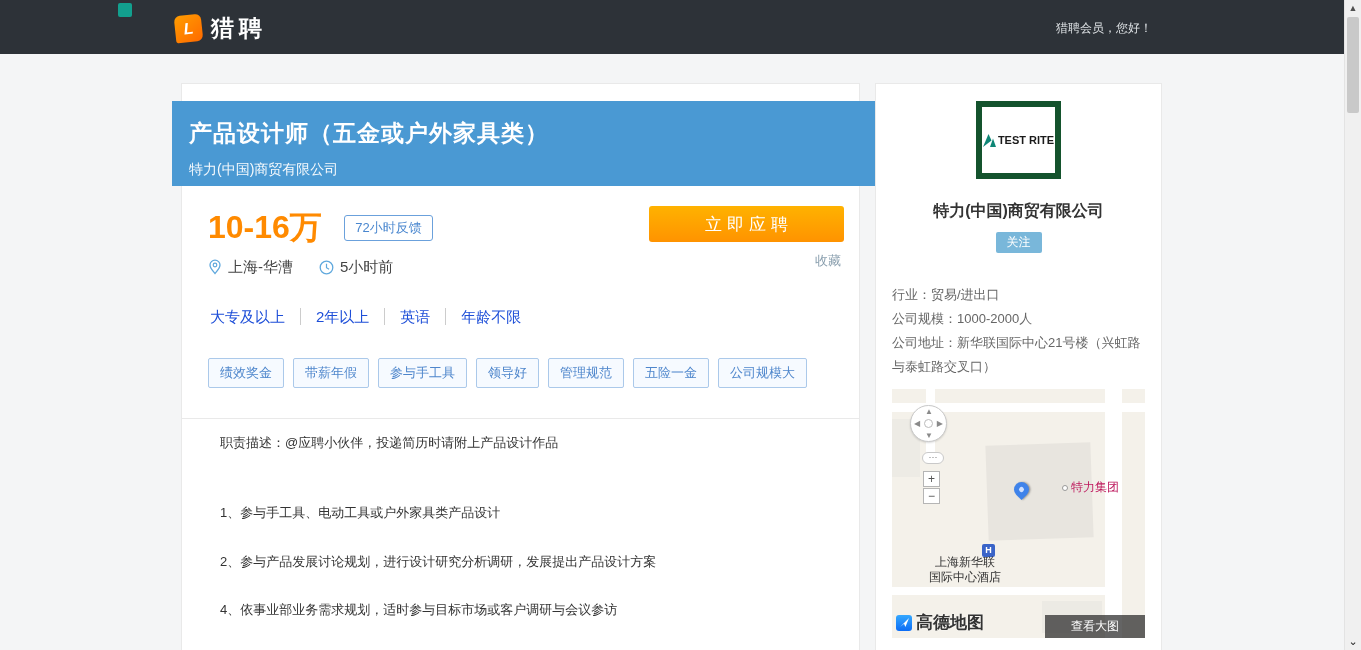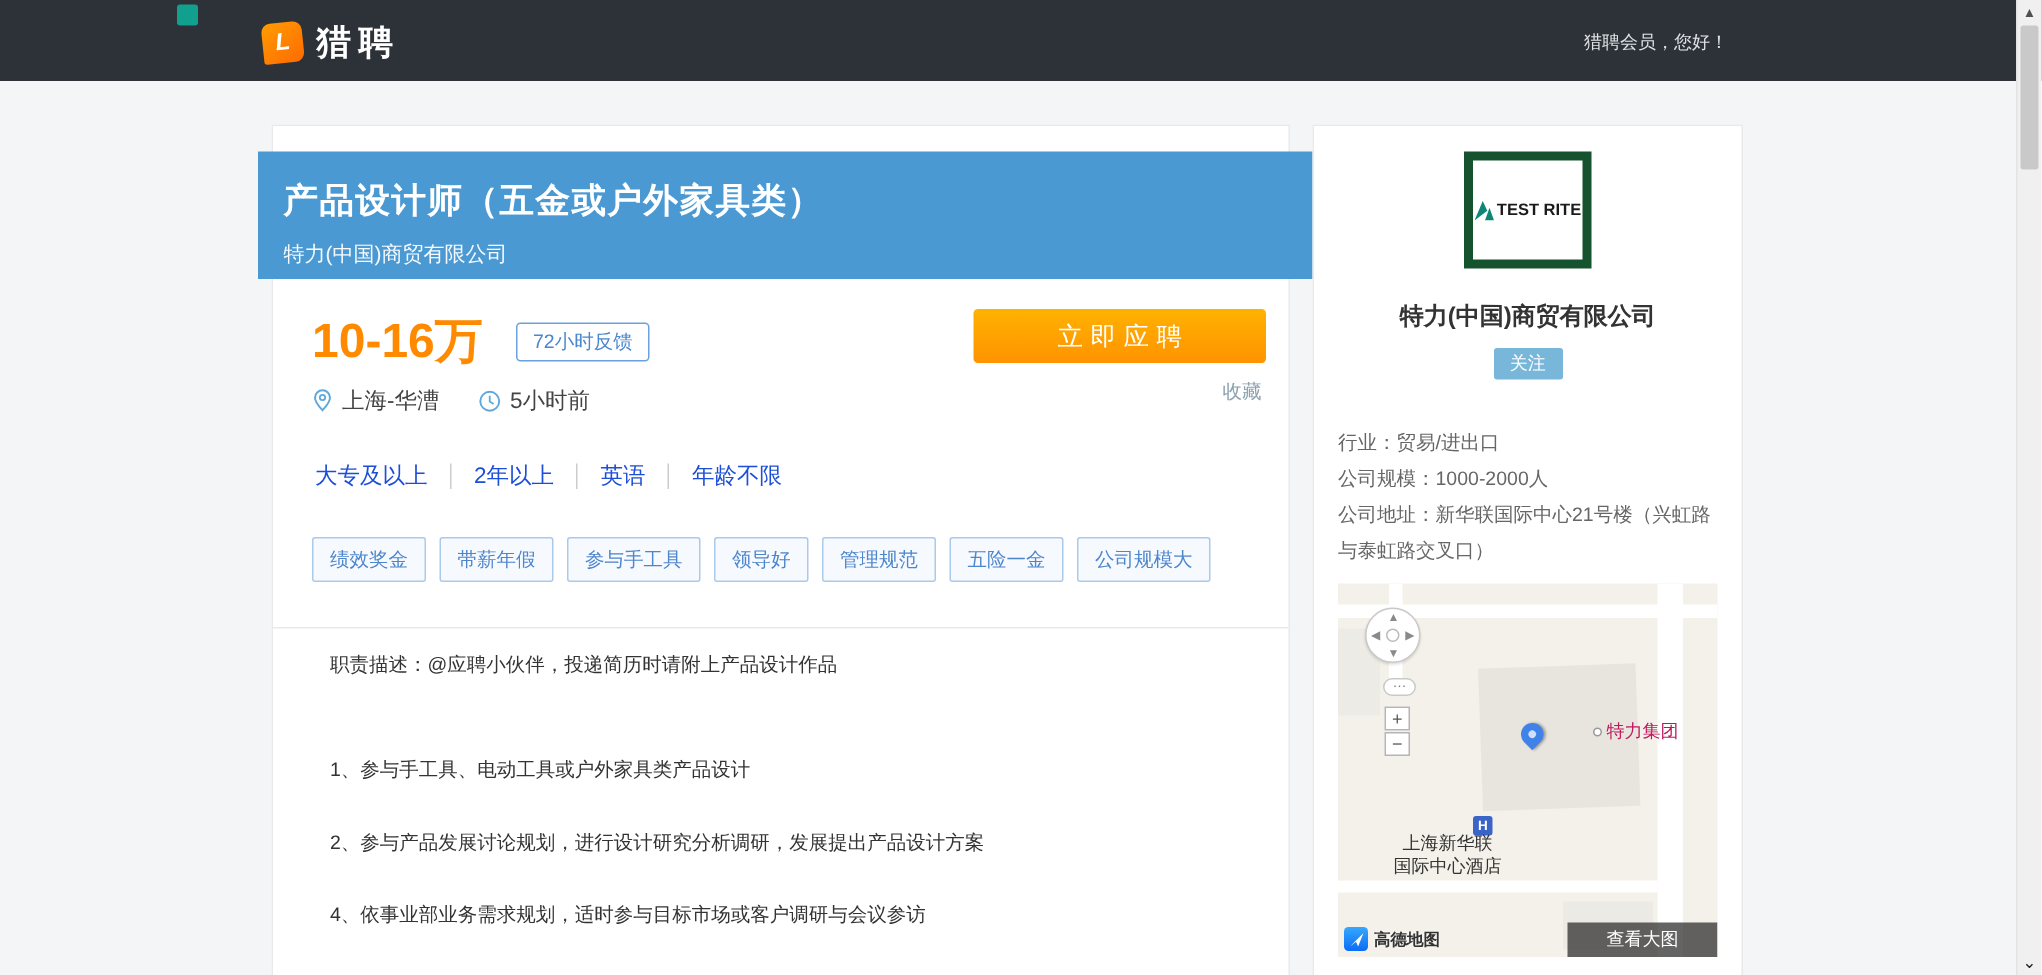--- a/index.html
+++ b/index.html
@@ -147,21 +147,21 @@
     line-height:13px; text-align:center; font-weight:bold;
   }
   .hotel-label { position:absolute; left:28px; top:166px; width:90px; text-align:center; font-size:12px; color:#333; line-height:15px; }
 
   .amap-logo { position:absolute; left:4px; bottom:4px; display:flex; align-items:center; gap:4px; }
   .amap-icon {
     width:16px; height:16px; border-radius:3px;
     background:linear-gradient(180deg,#35a8ff,#0b6cf5);
     display:flex; align-items:center; justify-content:center;
   }
-  .amap-text { font-size:11px; font-weight:bold; color:#333; text-shadow:0 0 2px #fff; }
+  .amap-text { font-size:17px; font-weight:bold; color:#333; text-shadow:0 0 2px #fff; }
   .view-large {
     position:absolute; right:0; bottom:0; background:rgba(40,40,40,.72); color:#fff;
     font-size:12px; padding:3px 26px; cursor:pointer;
   }
 
   
   .scrollbar { position:absolute; right:0; top:0; width:17px; height:650px; background:#f0f0f0; border-left:1px solid #e3e3e3; }
   .sb-arrow { position:absolute; left:0; width:16px; text-align:center; color:#505050; cursor:pointer; }
   .sb-up { top:3px; font-size:9px; }
   .sb-down { bottom:2px; font-size:11px; color:#1f1f1f; }

